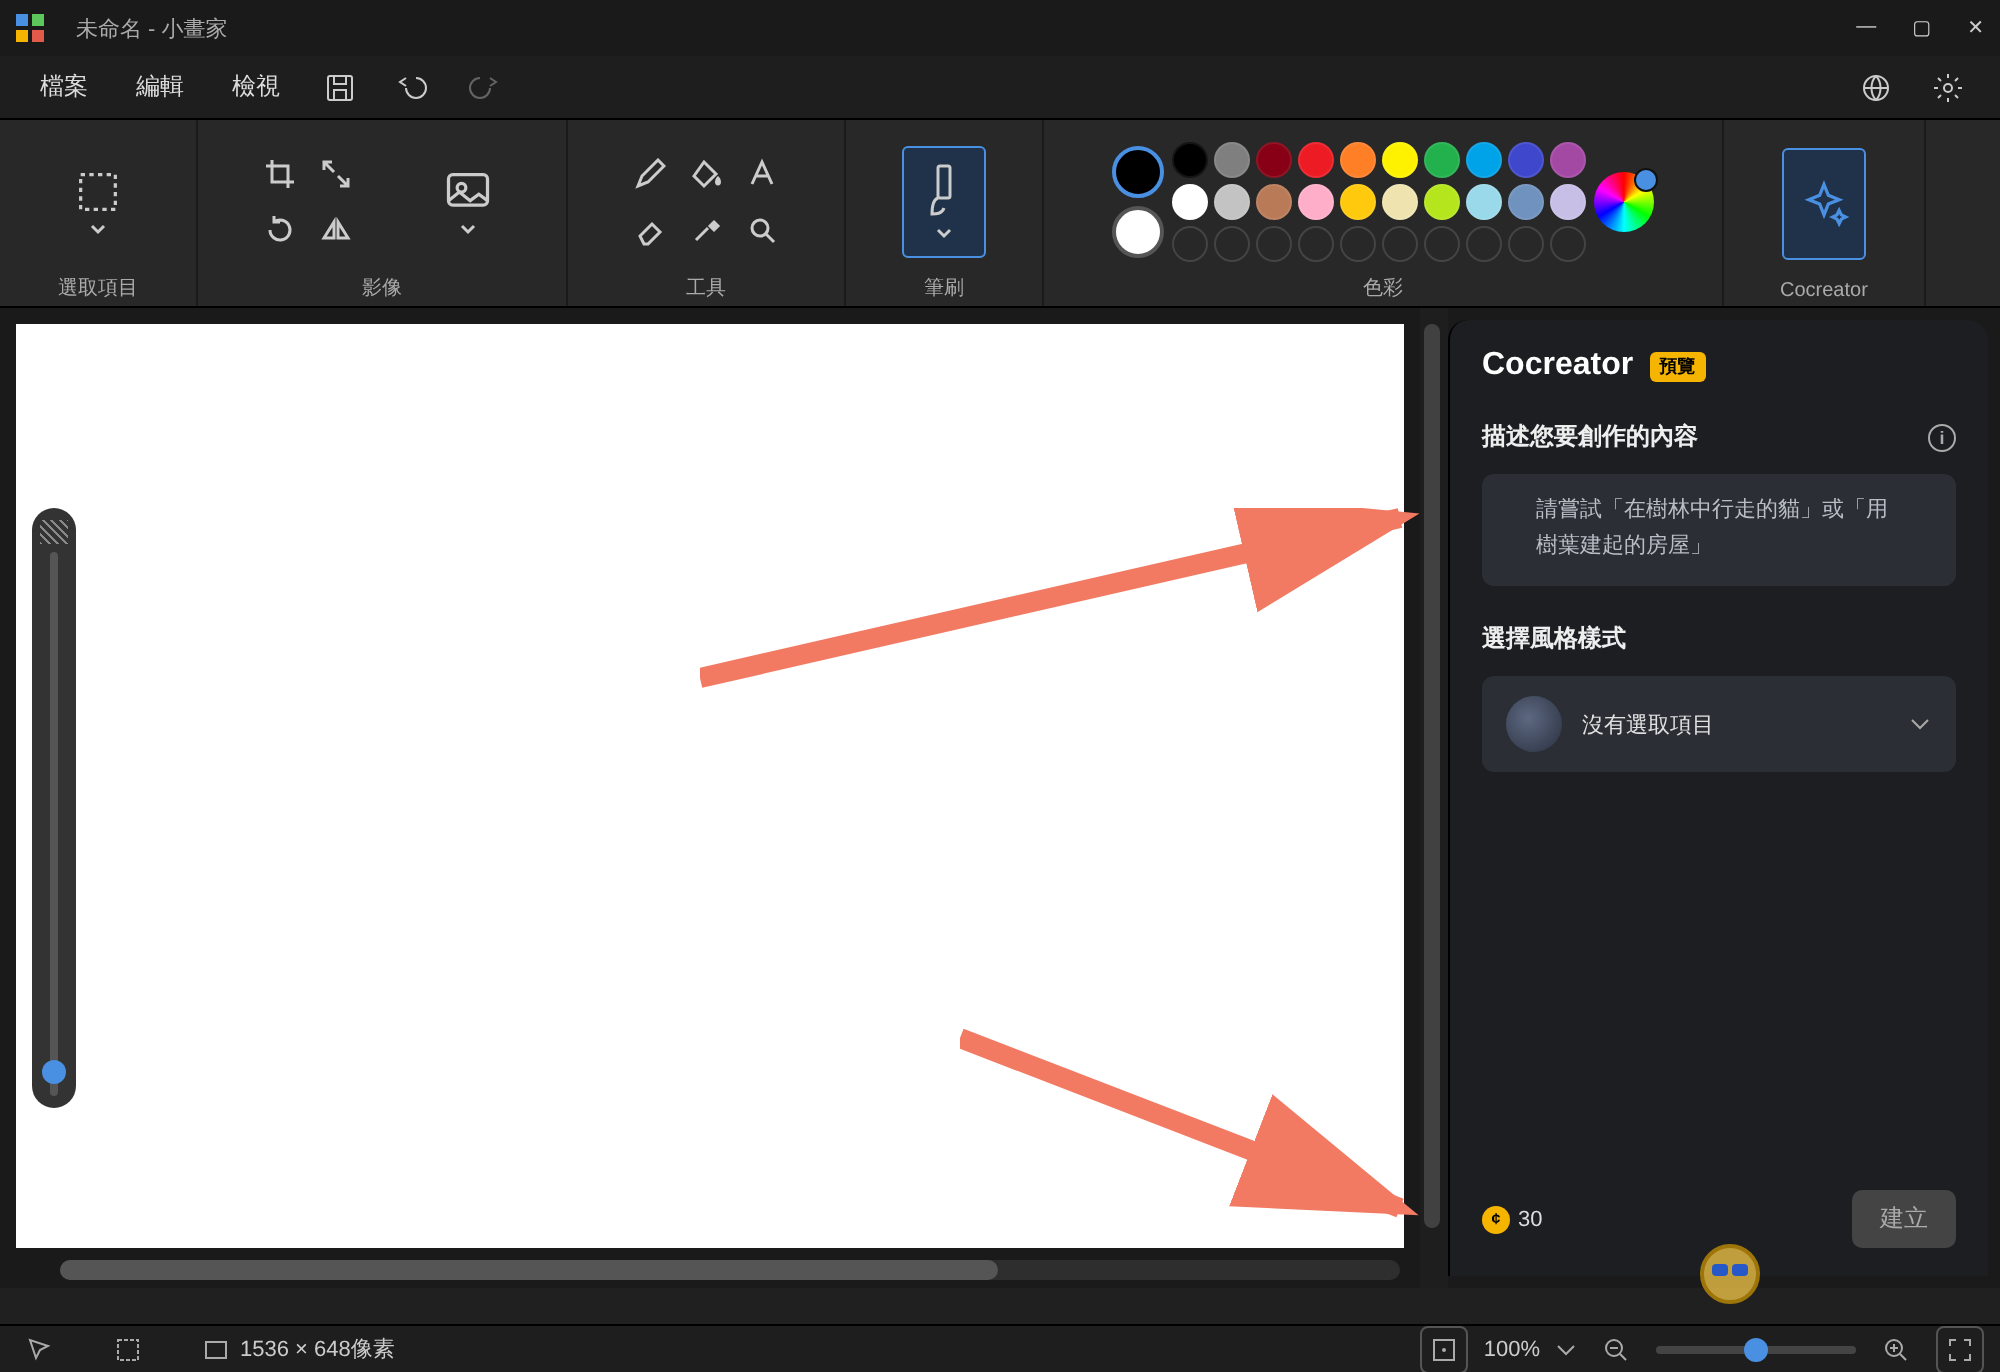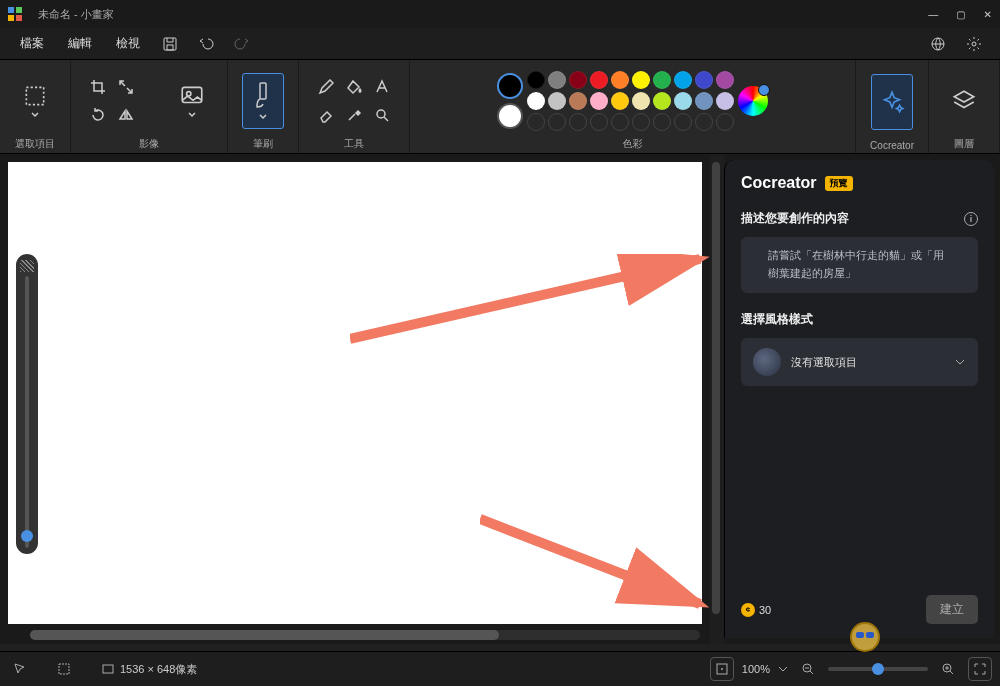--- a/index.html
+++ b/index.html
@@ -13,21 +13,21 @@
 
 
 .menubar { height:32px; background:#1e1e1e; display:flex; align-items:center; padding:0 10px; gap:4px; border-bottom:1px solid #000; }
 .menubar .menu-item { padding:4px 10px; font-size:12px; color:#ddd; cursor:pointer; border-radius:3px; }
 .menubar .icon-btn { width:32px; height:28px; display:flex; align-items:center; justify-content:center; cursor:pointer; border-radius:3px; }
 .menubar .icon-btn svg { stroke:#ccc; fill:none; }
 .menubar .spacer { flex:1; }
 
 
 .ribbon { height:94px; background:#282828; display:flex; border-bottom:1px solid #000; }
-.ribbon-group { display:flex; flex-direction:column; align-items:center; padding:6px 14px 2px; border-right:1px solid #1a1a1a; }
+.ribbon-group { display:flex; flex-direction:column; align-items:center; padding:6px 28px 2px; border-right:1px solid #1a1a1a; }
 .ribbon-group .group-content { flex:1; display:flex; align-items:center; gap:4px; }
 .ribbon-group .group-label { font-size:10px; color:#aaa; margin-top:2px; }
 .tool-btn { display:flex; align-items:center; justify-content:center; border-radius:3px; cursor:pointer; }
 .tool-btn.big { width:42px; height:56px; flex-direction:column; gap:2px; }
 .tool-btn.small { width:26px; height:26px; }
 .tool-btn.selected { background:#1f3249; border:1px solid #4a90e2; }
 .tool-btn svg { stroke:#ccc; fill:none; stroke-width:1.5; }
 .tool-grid { display:grid; grid-template-columns:repeat(3,26px); grid-template-rows:repeat(2,26px); gap:2px; }
 
 
@@ -65,21 +65,21 @@
 .prompt-box { margin-top:10px; background:#2b2f35; border-radius:6px; padding:10px 27px; font-size:11px; color:#b9bec5; line-height:1.6; min-height:56px; cursor:text; }
 .style-select { margin-top:10px; background:#2b2f35; border-radius:6px; padding:10px 12px; display:flex; align-items:center; gap:10px; cursor:pointer; }
 .style-thumb { width:28px; height:28px; border-radius:50%; background:radial-gradient(circle at 40% 40%,#5d6880,#2a3040); }
 .chevron { margin-left:auto; }
 .panel-footer { margin-top:auto; display:flex; justify-content:space-between; align-items:center; padding-top:10px; }
 .coin { display:flex; align-items:center; gap:4px; font-size:11px; color:#ddd;}
 .coin-icon { width:14px;height:14px;border-radius:50%;background:#f5b400;display:flex;align-items:center;justify-content:center;font-size:8px;color:#000;font-weight:700;}
 .gen-btn { background:#444; color:#aaa; padding:6px 14px; border-radius:5px; font-size:12px; cursor:pointer; }
 
 
-.statusbar { position:absolute; left:0; right:0; bottom:0; height:35px; background:#1e1e1e; display:flex; align-items:center; padding:0 8px; gap:14px; font-size:11px; color:#ccc; border-top:1px solid #000;}
+.statusbar { position:absolute; left:0; right:0; bottom:0; height:24px; background:#1e1e1e; display:flex; align-items:center; padding:0 8px; gap:14px; font-size:11px; color:#ccc; border-top:1px solid #000;}
 .status-segment { display:flex; align-items:center; gap:6px; padding:0 6px; }
 .zoom-group { margin-left:auto; display:flex; align-items:center; gap:8px; }
 .zoom-slider { width:100px; height:4px; background:#444; border-radius:2px; position:relative; }
 .zoom-slider .dot { position:absolute; left:50%; top:-4px; width:12px; height:12px; border-radius:50%; background:#4a90e2; transform:translateX(-50%);}
 .sq-btn { width:24px;height:24px;border:1px solid #555;border-radius:4px;display:flex;align-items:center;justify-content:center;cursor:pointer;}
 
 
 .arrow-svg { position:absolute; pointer-events:none; }
 
 
@@ -196,70 +196,70 @@
           <svg width="8" height="8" viewBox="0 0 8 8">
             <path d="M1 2l3 3 3-3"></path>
           </svg>
         </div>
     </div>
     <div class="group-label">影像</div>
   </div>
 
   <div class="ribbon-group">
     <div class="group-content">
+      <div class="tool-grid">
+        <div class="tool-btn small">
+            <svg width="16" height="16" viewBox="0 0 16 16">
+              <path d="M2 14l2-5L12 1l3 3-8 8z"></path>
+            </svg>
+          </div>
+        <div class="tool-btn small">
+            <svg width="16" height="16" viewBox="0 0 16 16">
+              <path d="M7 2l6 6-6 6-5-5zM14 10c1 1 1 3 0 3s-1-2 0-3z"></path>
+            </svg>
+          </div>
+        <div class="tool-btn small">
+            <svg width="16" height="16" viewBox="0 0 16 16">
+              <path d="M3 13L8 2l5 11M5 9h6"></path>
+            </svg>
+          </div>
+        <div class="tool-btn small">
+            <svg width="16" height="16" viewBox="0 0 16 16">
+              <path d="M3 11l6-6 4 4-6 6H5z"></path>
+            </svg>
+          </div>
+        <div class="tool-btn small">
+            <svg width="16" height="16" viewBox="0 0 16 16">
+              <path d="M3 13l6-6m2-2l2 2m-1-3l2 2-2 2-2-2z"></path>
+            </svg>
+          </div>
+        <div class="tool-btn small">
+            <svg width="16" height="16" viewBox="0 0 16 16">
+              <circle cx="7" cy="7" r="4"></circle>
+              <path d="M10 10l4 4"></path>
+            </svg>
+          </div>
+      </div>
+    </div>
+    <div class="group-label">工具</div>
+  </div>
+
+  <div class="ribbon-group">
+    <div class="group-content">
       <div class="tool-btn big selected">
           <svg width="22" height="30" viewBox="0 0 22 30">
             <rect x="8" y="2" width="6" height="16" rx="1"></rect>
             <path d="M8 18c-3 1-3 6-3 8 2 0 5 0 6-3"></path>
           </svg>
           <svg width="8" height="8" viewBox="0 0 8 8">
             <path d="M1 2l3 3 3-3"></path>
           </svg>
         </div>
     </div>
     <div class="group-label">筆刷</div>
-  </div>
-
-  <div class="ribbon-group">
-    <div class="group-content">
-      <div class="tool-grid">
-        <div class="tool-btn small">
-            <svg width="16" height="16" viewBox="0 0 16 16">
-              <path d="M2 14l2-5L12 1l3 3-8 8z"></path>
-            </svg>
-          </div>
-        <div class="tool-btn small">
-            <svg width="16" height="16" viewBox="0 0 16 16">
-              <path d="M7 2l6 6-6 6-5-5zM14 10c1 1 1 3 0 3s-1-2 0-3z"></path>
-            </svg>
-          </div>
-        <div class="tool-btn small">
-            <svg width="16" height="16" viewBox="0 0 16 16">
-              <path d="M3 13L8 2l5 11M5 9h6"></path>
-            </svg>
-          </div>
-        <div class="tool-btn small">
-            <svg width="16" height="16" viewBox="0 0 16 16">
-              <path d="M3 11l6-6 4 4-6 6H5z"></path>
-            </svg>
-          </div>
-        <div class="tool-btn small">
-            <svg width="16" height="16" viewBox="0 0 16 16">
-              <path d="M3 13l6-6m2-2l2 2m-1-3l2 2-2 2-2-2z"></path>
-            </svg>
-          </div>
-        <div class="tool-btn small">
-            <svg width="16" height="16" viewBox="0 0 16 16">
-              <circle cx="7" cy="7" r="4"></circle>
-              <path d="M10 10l4 4"></path>
-            </svg>
-          </div>
-      </div>
-    </div>
-    <div class="group-label">工具</div>
   </div>
 
 
   <div class="ribbon-group" style="flex:1">
     <div class="group-content colors-group">
       <div class="main-colors">
         <div class="swatch-big active" style="background:#000"></div>
         <div class="swatch-big" style="background:#fff"></div>
       </div>
       <div class="palette" id="palette">

